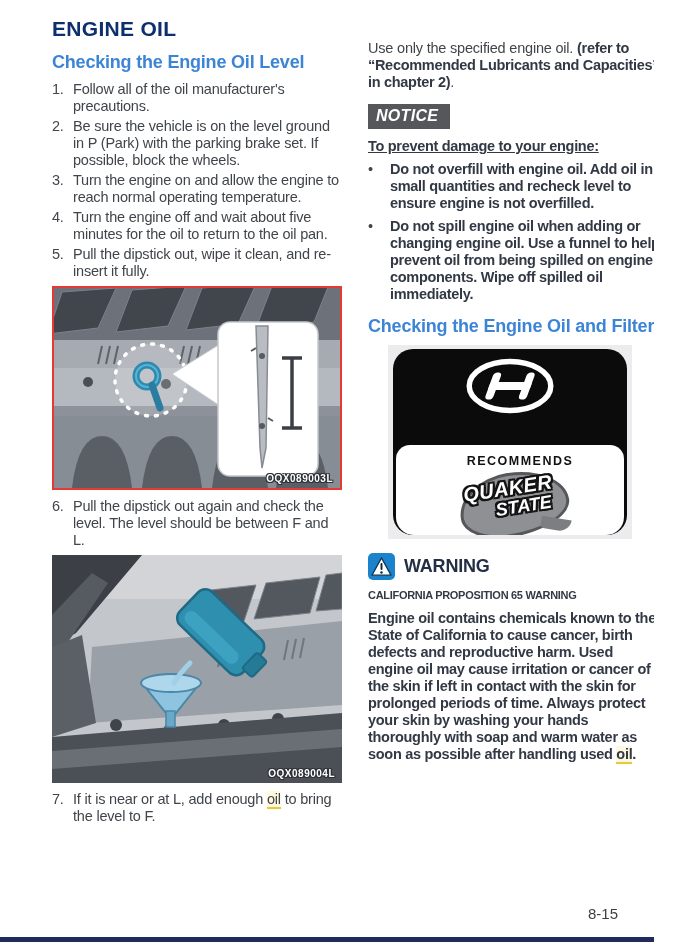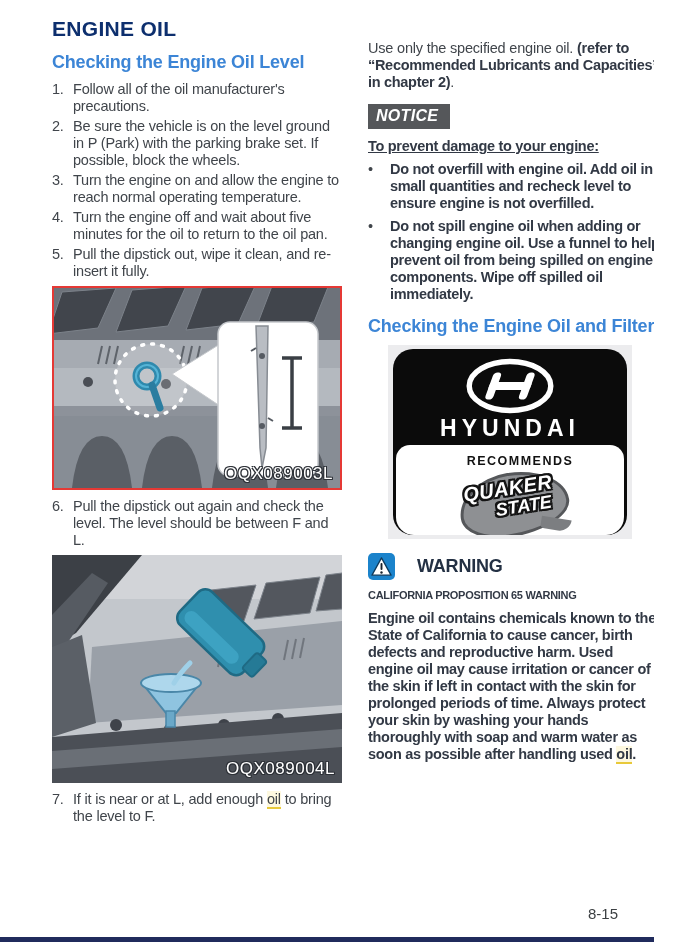--- a/index.html
+++ b/index.html
@@ -14,22 +14,22 @@
       letter-spacing:-.2px;margin:0 0 8px 0;line-height:22px;}
 
   .step{display:flex;margin-bottom:3px;font-size:14.5px;line-height:17px;
         color:#40454b;letter-spacing:-.2px;}
   .step .num{width:21px;flex:none;}
   .step .txt{flex:1;}
 
   .fig{position:relative;margin:6px 0 8px 0;}
   .fig1-border{border:2px solid var(--figure-border-red,#e53935);}
   .fig svg{display:block;}
-  .figlabel{position:absolute;right:7px;bottom:4px;color:#fff;font-weight:400;
-            font-size:17px;letter-spacing:.5px;
+  .figlabel{position:absolute;right:7px;bottom:4px;color:#fff;font-weight:700;
+            font-size:10px;letter-spacing:.5px;
             text-shadow:-1px -1px 0 #2e3238,1px -1px 0 #2e3238,-1px 1px 0 #2e3238,
                         1px 1px 0 #2e3238,0 1px 0 #2e3238,1px 0 0 #2e3238;}
 
   .para{font-size:14.5px;line-height:17px;color:#40454b;letter-spacing:-.2px;margin:0;}
   .b{font-weight:700;color:#323945;letter-spacing:-.3px;}
   .boldpara{font-size:14.5px;line-height:17px;font-weight:700;color:#323945;
             letter-spacing:-.3px;margin:0;}
 
   .notice{display:inline-block;background:var(--notice-bg,#55575a);color:#fff;
           font-style:italic;font-weight:700;font-size:16px;letter-spacing:.3px;
@@ -61,21 +61,21 @@
   .q-tail{position:absolute;right:8px;bottom:-2px;width:30px;height:12px;
           background:#7c7e81;border-radius:0 0 12px 4px;transform:rotate(18deg);}
   .q-text{position:absolute;left:0;top:7px;width:100%;text-align:center;
           font-style:italic;font-weight:800;color:#fff;line-height:20px;
           text-shadow:-2px -2px 0 #141414,2px -2px 0 #141414,-2px 2px 0 #141414,
                       2px 2px 0 #141414,0 2px 0 #141414,2px 0 0 #141414,
                       0 -2px 0 #141414,-2px 0 0 #141414;}
   .q-text .l1{display:block;font-size:20px;letter-spacing:.5px;}
   .q-text .l2{display:block;font-size:18px;margin-left:26px;}
 
-  .warn-head{display:flex;align-items:center;gap:22px;margin:14px 0 6px 0;}
+  .warn-head{display:flex;align-items:center;gap:9px;margin:14px 0 6px 0;}
   .warn-icon{width:27px;height:27px;border-radius:5px;
              background:var(--warning-icon-blue,#1b83cb);flex:none;
              display:flex;align-items:center;justify-content:center;}
   .warn-label{font-size:18px;font-weight:800;color:#233043;letter-spacing:-.2px;}
   .prop-title{font-weight:700;font-size:11px;color:#323945;line-height:19px;
               letter-spacing:-.3px;margin:2px 0 5px 0;}
 
   .oil-hl{border-bottom:2px solid var(--highlight-yellow,#e8c93a);
           background:rgba(244,214,80,.18);}
 
@@ -267,21 +267,20 @@
       <div class="logo-card">
         <div class="logo-top">
           <svg width="96" height="58" viewBox="0 0 100 64">
             <ellipse cx="50" cy="32" rx="45" ry="27" fill="none" stroke="#ffffff" stroke-width="6"></ellipse>
             <g transform="translate(50,32) skewX(-20)" fill="#ffffff">
               <rect x="-23" y="-15" width="9" height="30" rx="4"></rect>
               <rect x="14" y="-15" width="9" height="30" rx="4"></rect>
               <rect x="-23" y="-4.5" width="46" height="9" rx="3"></rect>
             </g>
           </svg>
-          <div class="hyundai-word">HYUNDAI</div>
         </div>
         <div class="logo-bottom">
           <div class="recommends">RECOMMENDS</div>
           <div class="quaker">
             <div class="q-blob"></div>
             <div class="q-tail"></div>
             <div class="q-text">
               <span class="l1">QUAKER</span>
               <span class="l2">STATE</span>
             </div>

